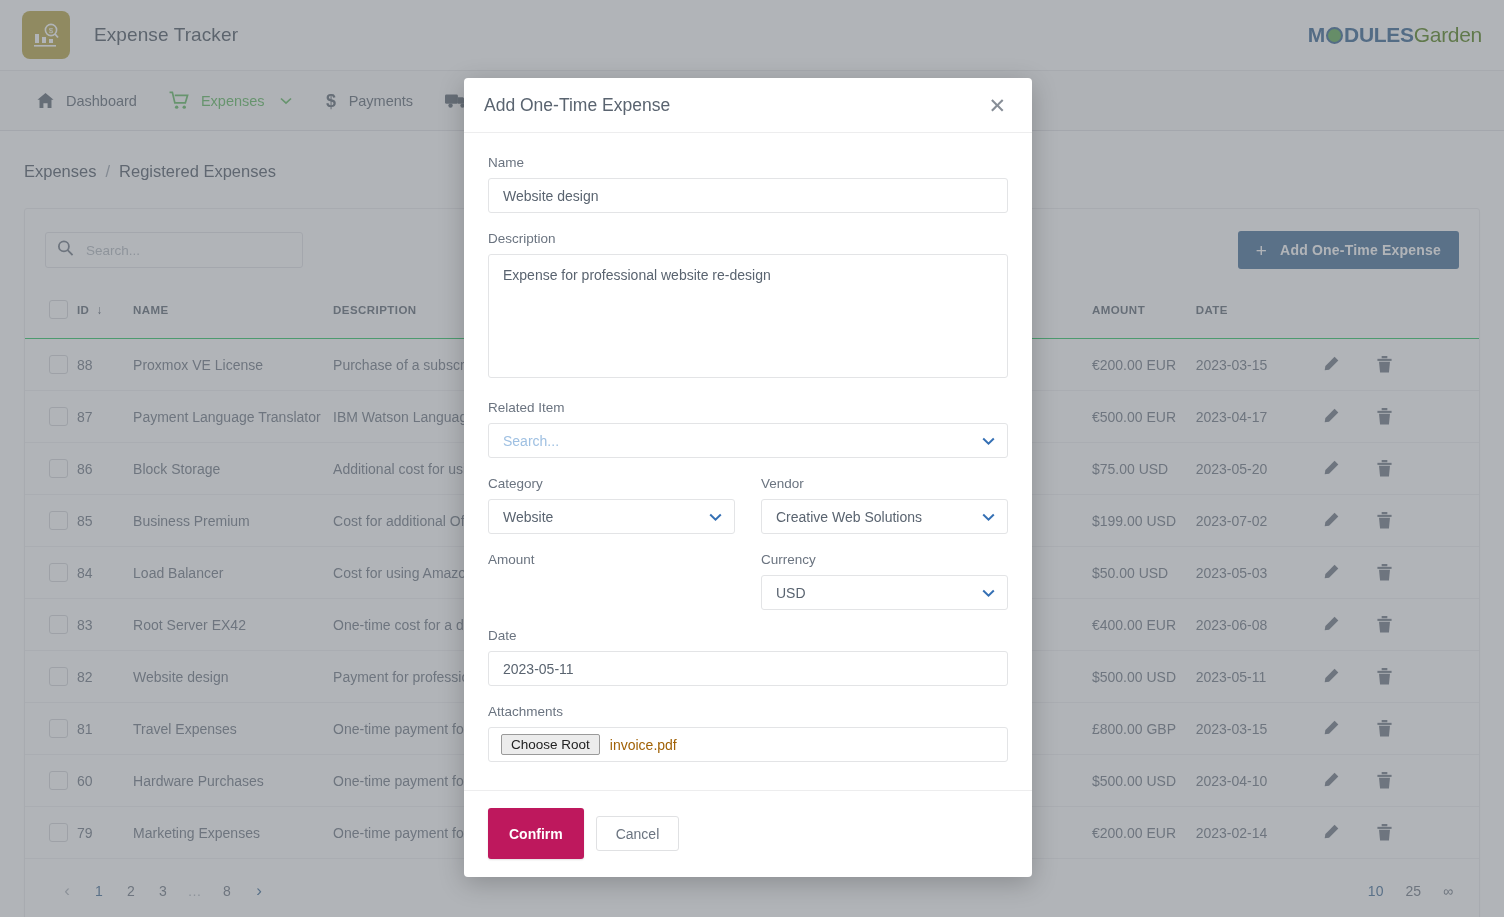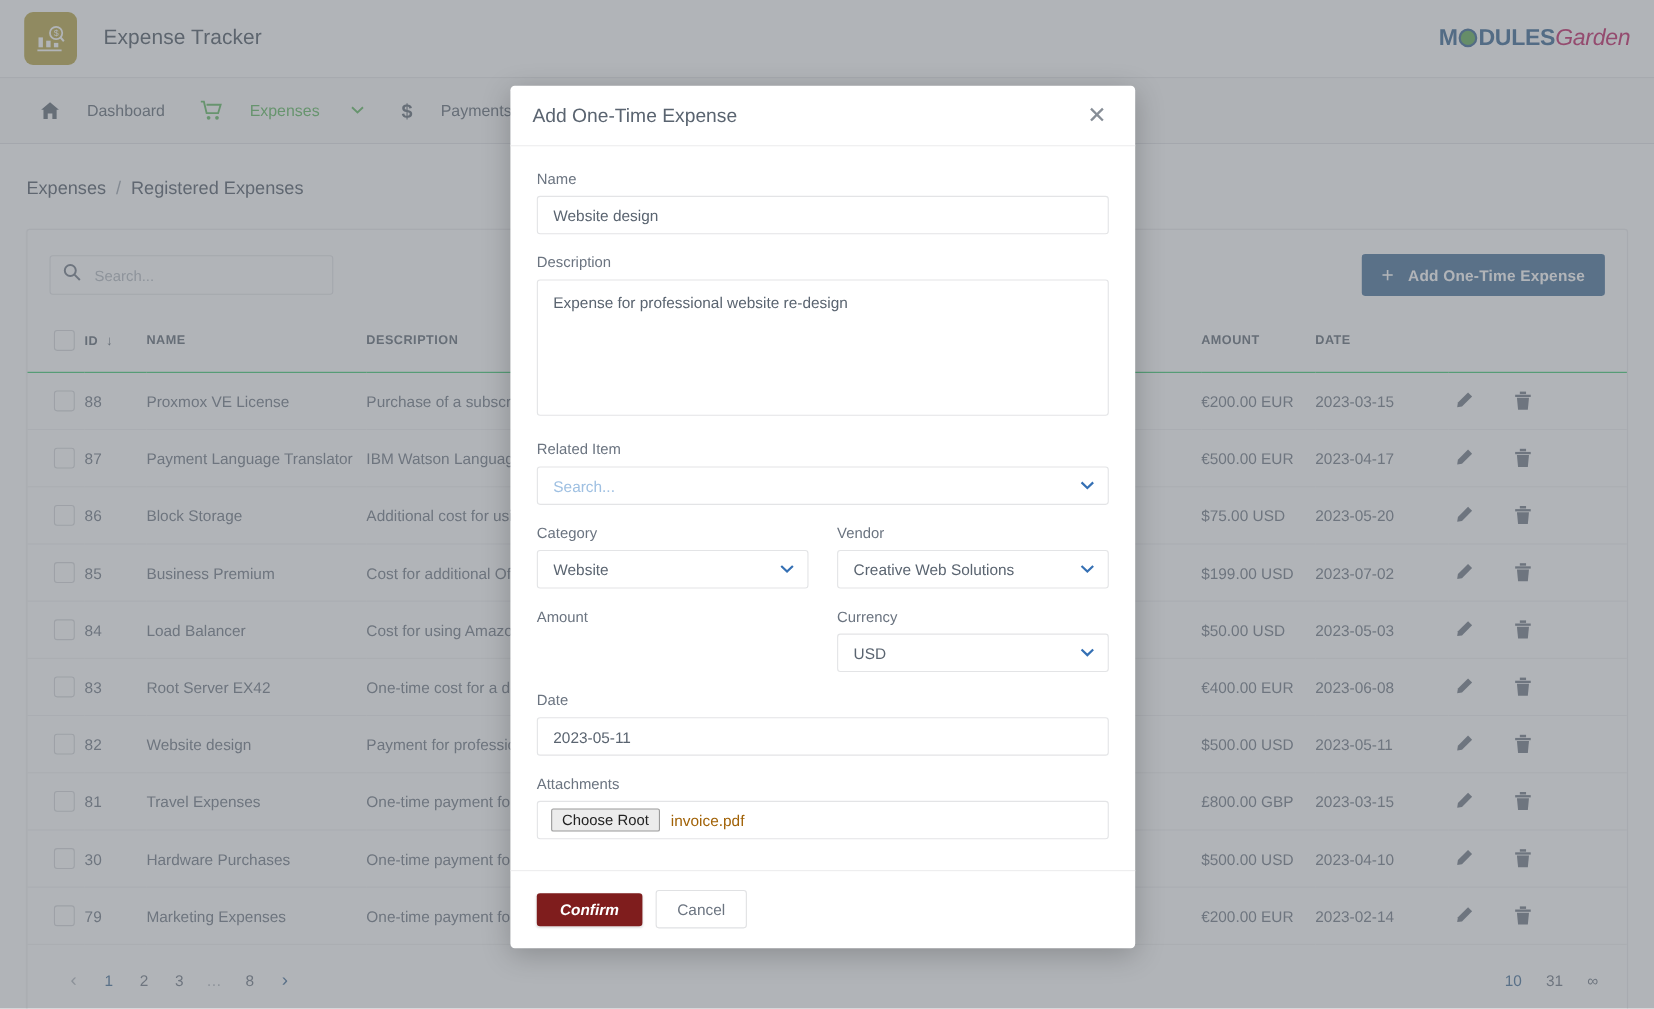--- a/index.html
+++ b/index.html
@@ -25,35 +25,35 @@
   }
   .app-title {
     margin-left: 24px; font-size: 19px; color: #45505c; font-weight: 400;
     letter-spacing: .1px;
   }
   .mg-logo {
     position: absolute; right: 22px; top: 50%; transform: translateY(-50%);
     font-size: 21px; letter-spacing: -.3px; white-space: nowrap;
   }
   .mg-a { color: #2f5f8f; font-weight: 700; }
-  .mg-b { color: #be185d; font-weight: 400; font-style: italic; }
+  .mg-b { color: #4d7c0f; font-weight: 400; }
   .mg-globe {
     display: inline-block; width: 17px; height: 17px; border-radius: 50%;
     background: #5aa84f; border: 2px solid #2f5f8f; vertical-align: -2px;
     margin: 0 1px;
   }
 
   
   .navbar {
     height: 61px; background: #fbfbfb; border-top: 1px solid #e9e9ec;
     border-bottom: 1px solid #e3e3e6;
     display: flex; align-items: center; padding: 0 20px; gap: 0px;
   }
   .nav-item {
-    display: flex; align-items: center; gap: 24px;
+    display: flex; align-items: center; gap: 11px;
     padding: 0 16px; height: 61px; cursor: pointer;
     font-size: 14.5px; color: #5a6470; white-space: nowrap;
   }
   .nav-item.active { color: #5cb85c; }
   .nav-icon { display: flex; align-items: center; }
   .nav-caret { margin-left: 4px; color: #5cb85c; font-size: 11px; }
 
   
   .content { padding: 0 24px; background: #fff; }
   .breadcrumb {
@@ -180,25 +180,24 @@
     border: 1px solid #9a9a9a; background: #ececec; border-radius: 2px;
     font-size: 13.5px; color: #222; padding: 2px 9px; cursor: pointer;
     font-family: "Liberation Sans", sans-serif;
   }
   .file-name { font-size: 14px; color: #a16207; }
   .modal-foot {
     border-top: 1px solid #ededee; padding: 17px 24px 18px 24px;
     display: flex; align-items: center; gap: 12px;
   }
   .btn-confirm {
-    background: #7f1d1d; color: #fff; border: none; border-radius: 3px;
-    height: 30px; padding: 0 21px; font-size: 14px; font-weight: 700;
+    background: #be185d; color: #fff; border: none; border-radius: 3px;
+    height: 51px; padding: 0 21px; font-size: 14px; font-weight: 700;
     cursor: pointer; font-family: "Liberation Sans", sans-serif;
     box-shadow: 0 1px 2px rgba(0,0,0,.12);
-    font-style: italic;
   }
   .btn-cancel {
     background: #fff; color: #6b7480; border: 1px solid #e0e1e3; border-radius: 3px;
     height: 35px; padding: 0 19px; font-size: 14px; cursor: pointer;
     font-family: "Liberation Sans", sans-serif;
   }
 </style>
 </head>
 <body>
 
@@ -522,21 +521,21 @@
                       <path d="M3.2 7h11.6l-1.1 11.4H4.3z" fill="#6b7480"></path>
                     </svg>
                   </span>
                 </div>
               </td>
             </tr>
             <tr>
               <td class="c-chk">
                 <span class="chk"></span>
               </td>
-              <td class="c-id">30</td>
+              <td class="c-id">60</td>
               <td class="c-name">Hardware Purchases</td>
               <td class="c-desc">One-time payment for purc</td>
               <td class="c-vend">Savvy Hosting</td>
               <td class="c-amt">$500.00 USD</td>
               <td class="c-date">2023-04-10</td>
               <td class="c-act">
                 <div class="acts">
                   <span class="icon-btn">
                     <svg width="19" height="19" viewBox="0 0 20 20">
                       <path d="M14.3 1.8l3.9 3.9-9.7 9.7-4.6.7.7-4.6z" fill="#6b7480"></path>
@@ -587,21 +586,21 @@
             <li class="arrow dim">‹</li>
             <li class="active">1</li>
             <li>2</li>
             <li>3</li>
             <li class="dots">…</li>
             <li>8</li>
             <li class="arrow">›</li>
           </ul>
         <div class="per-page" id="perpage">
             <span class="active">10</span>
-            <span>31</span>
+            <span>25</span>
             <span>∞</span>
           </div>
       </div>
     </div>
   </div>
 
   <div class="overlay"></div>
 
   <div class="modal">
     <div class="modal-head">

